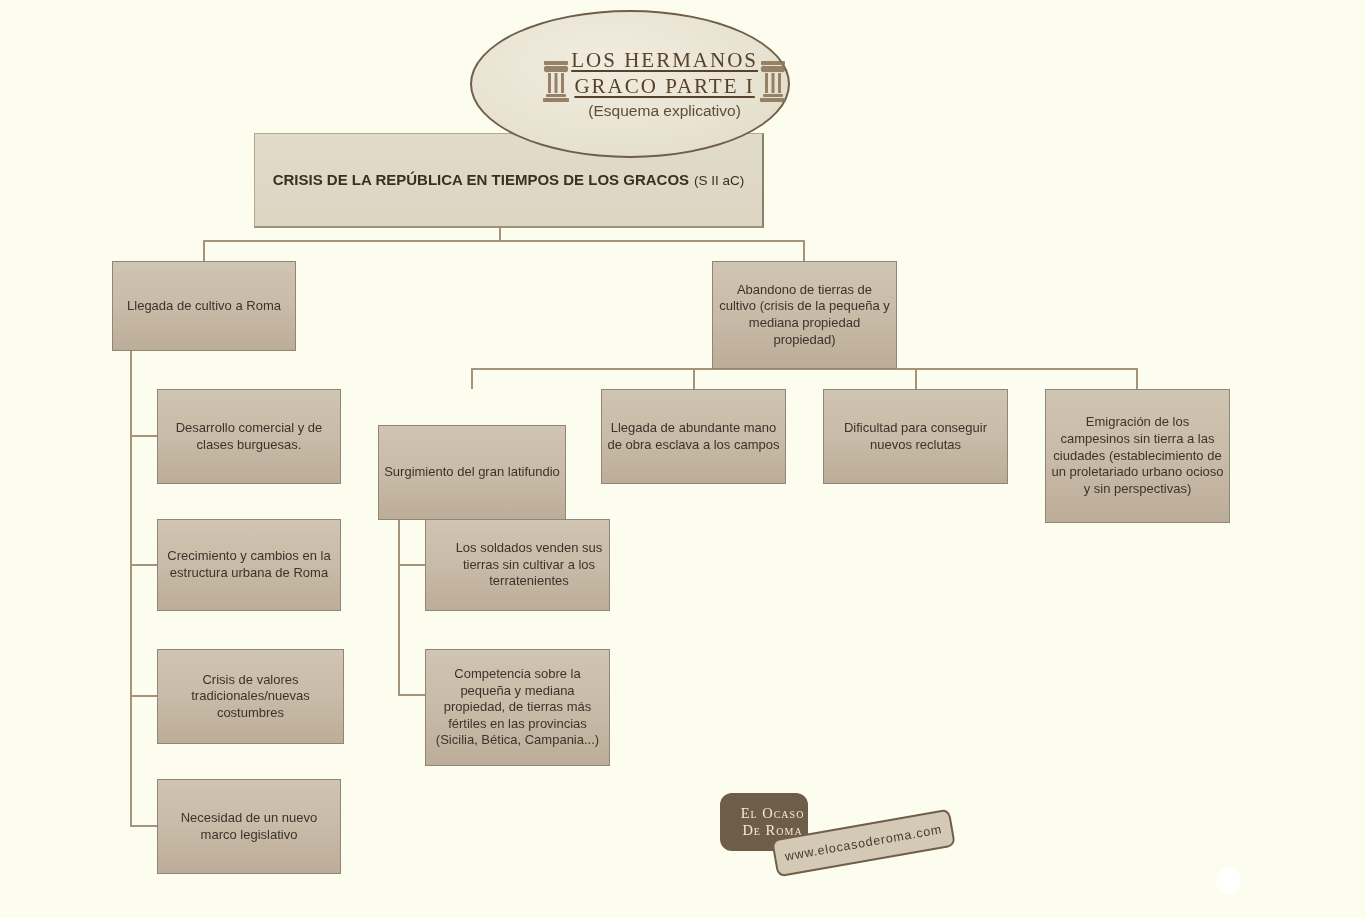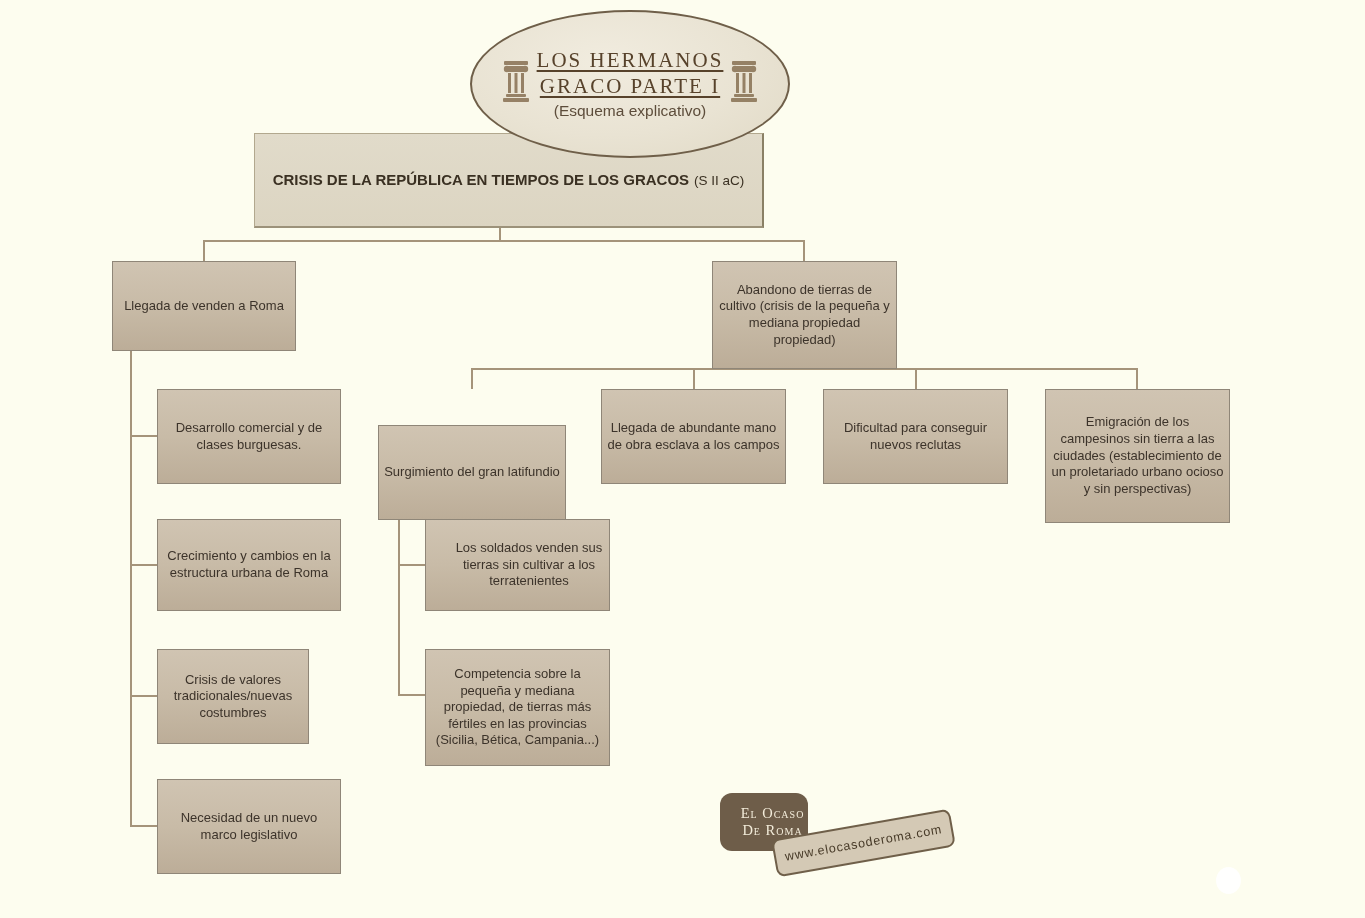--- a/index.html
+++ b/index.html
@@ -28,21 +28,21 @@
   .rootbox .era { font-weight:normal; font-size:13.5px; margin-left:5px; }
 
   
   .connector { position:absolute; background:#a5947a; }
 
   
   .banner {
     position:absolute; left:470px; top:10px; width:320px; height:148px;
     border-radius:50%; border:2px solid #6f5f49;
     background:radial-gradient(ellipse at 42% 35%, #f1ecdf 0%, #e9e3d3 55%, #e0d9c5 100%);
-    z-index:3; display:flex; align-items:center; justify-content:center; gap:6px;
+    z-index:3; display:flex; align-items:center; justify-content:flex-end; 
   }
   .banner-text { display:flex; flex-direction:column; align-items:center; }
   .banner-title {
     font-family:"Liberation Serif", serif; font-size:21px; letter-spacing:2px;
     color:#57422b; line-height:1.22; text-decoration:underline;
     text-underline-offset:3px; white-space:nowrap;
   }
   .banner-sub { font-size:15.5px; color:#5d4d3b; margin-top:3px; white-space:nowrap; }
   .col-icon { flex:0 0 auto; opacity:.9; }
 
@@ -133,33 +133,33 @@
           <rect x="13.5" y="13" width="3" height="20"></rect>
           <rect x="20" y="13" width="3" height="20"></rect>
           <rect x="5" y="34" width="20" height="3" rx="1"></rect>
           <rect x="2" y="38" width="26" height="4" rx="1"></rect>
         </g>
       </svg>
     </span>
   </div>
 
   <div class="node" style="left:112px;top:261px;width:184px;height:90px;">
-    <span>Llegada de venden a Roma</span>
+    <span>Llegada de cultivo a Roma</span>
   </div>
   <div class="node" style="left:712px;top:261px;width:185px;height:108px;">
     <span>Abandono de tierras de cultivo (crisis de la pequeña y mediana propiedad propiedad)</span>
   </div>
 
   <div class="node" style="left:157px;top:389px;width:184px;height:95px;">
     <span>Desarrollo comercial y de clases burguesas.</span>
   </div>
   <div class="node" style="left:157px;top:519px;width:184px;height:92px;">
     <span>Crecimiento y cambios en la estructura urbana de Roma</span>
   </div>
-  <div class="node" style="left:157px;top:649px;width:152px;height:95px;">
+  <div class="node" style="left:157px;top:649px;width:187px;height:95px;">
     <span>Crisis de valores tradicionales/nuevas costumbres</span>
   </div>
   <div class="node" style="left:157px;top:779px;width:184px;height:95px;">
     <span>Necesidad de un nuevo marco legislativo</span>
   </div>
 
   <div class="node" style="left:378px;top:389px;width:188px;height:95px;margin-top:36px;">
     <span>Surgimiento del gran latifundio</span>
   </div>
   <div class="node" style="left:823px;top:389px;width:185px;height:95px;">

